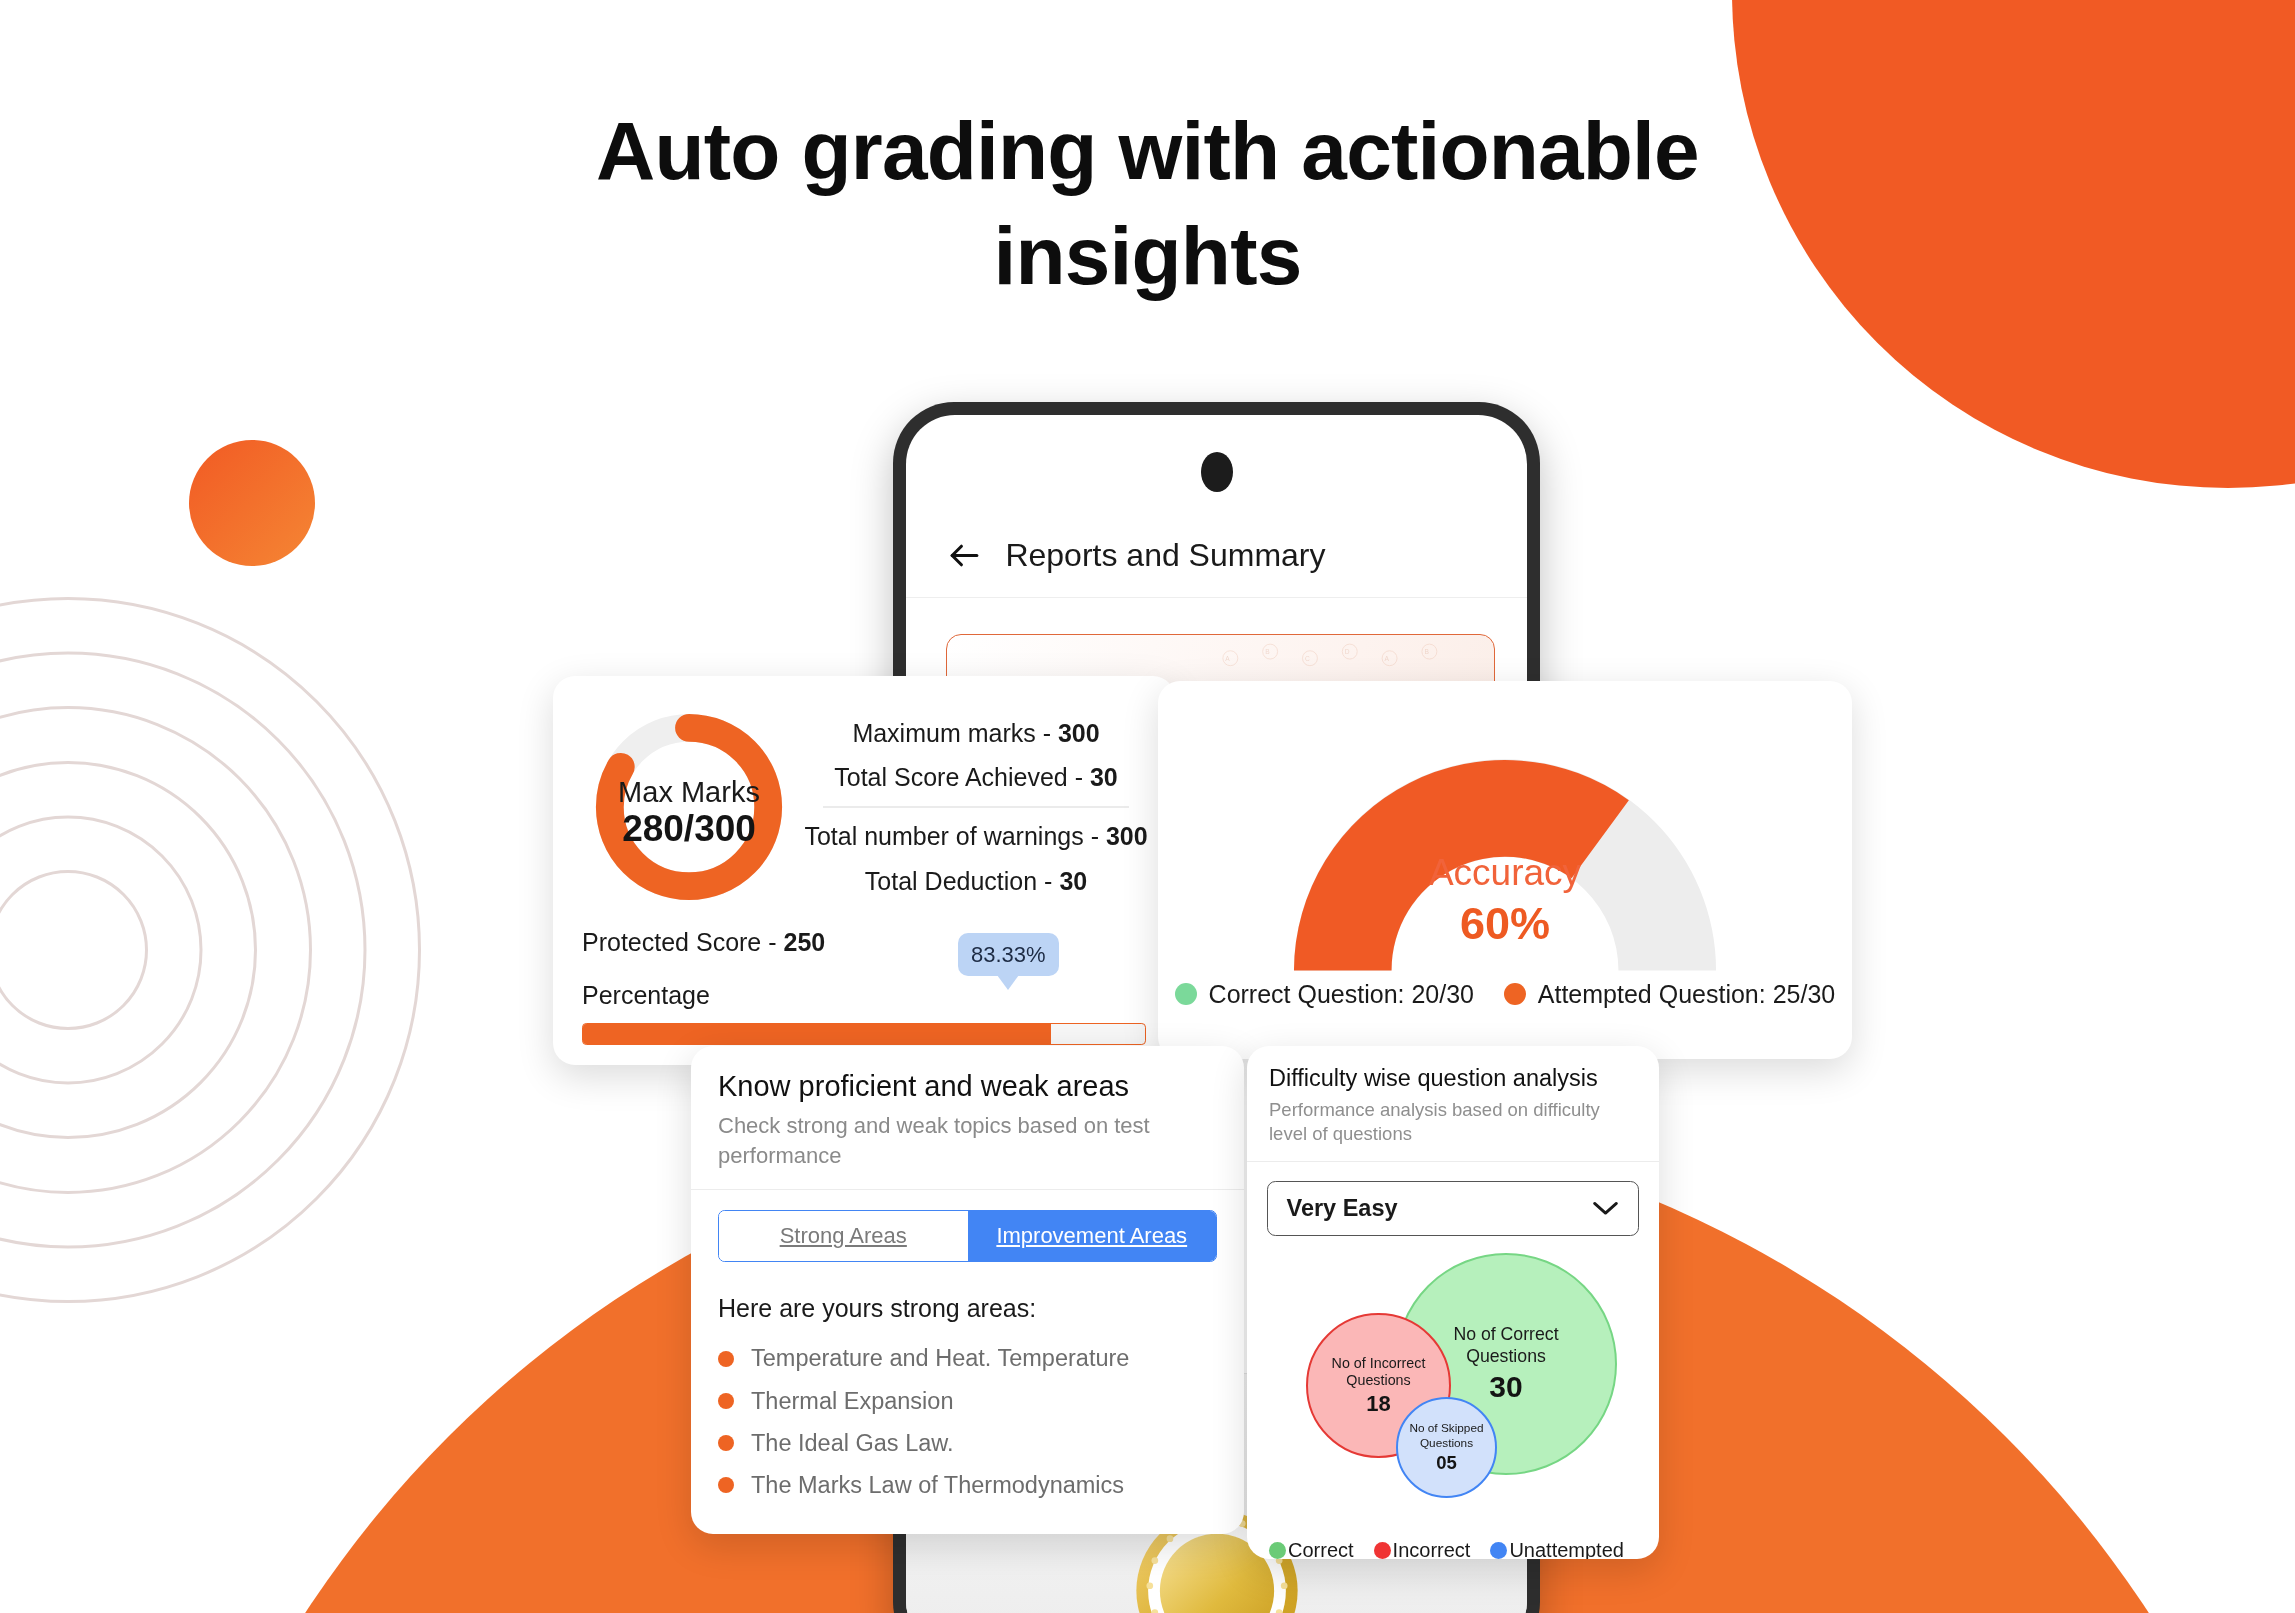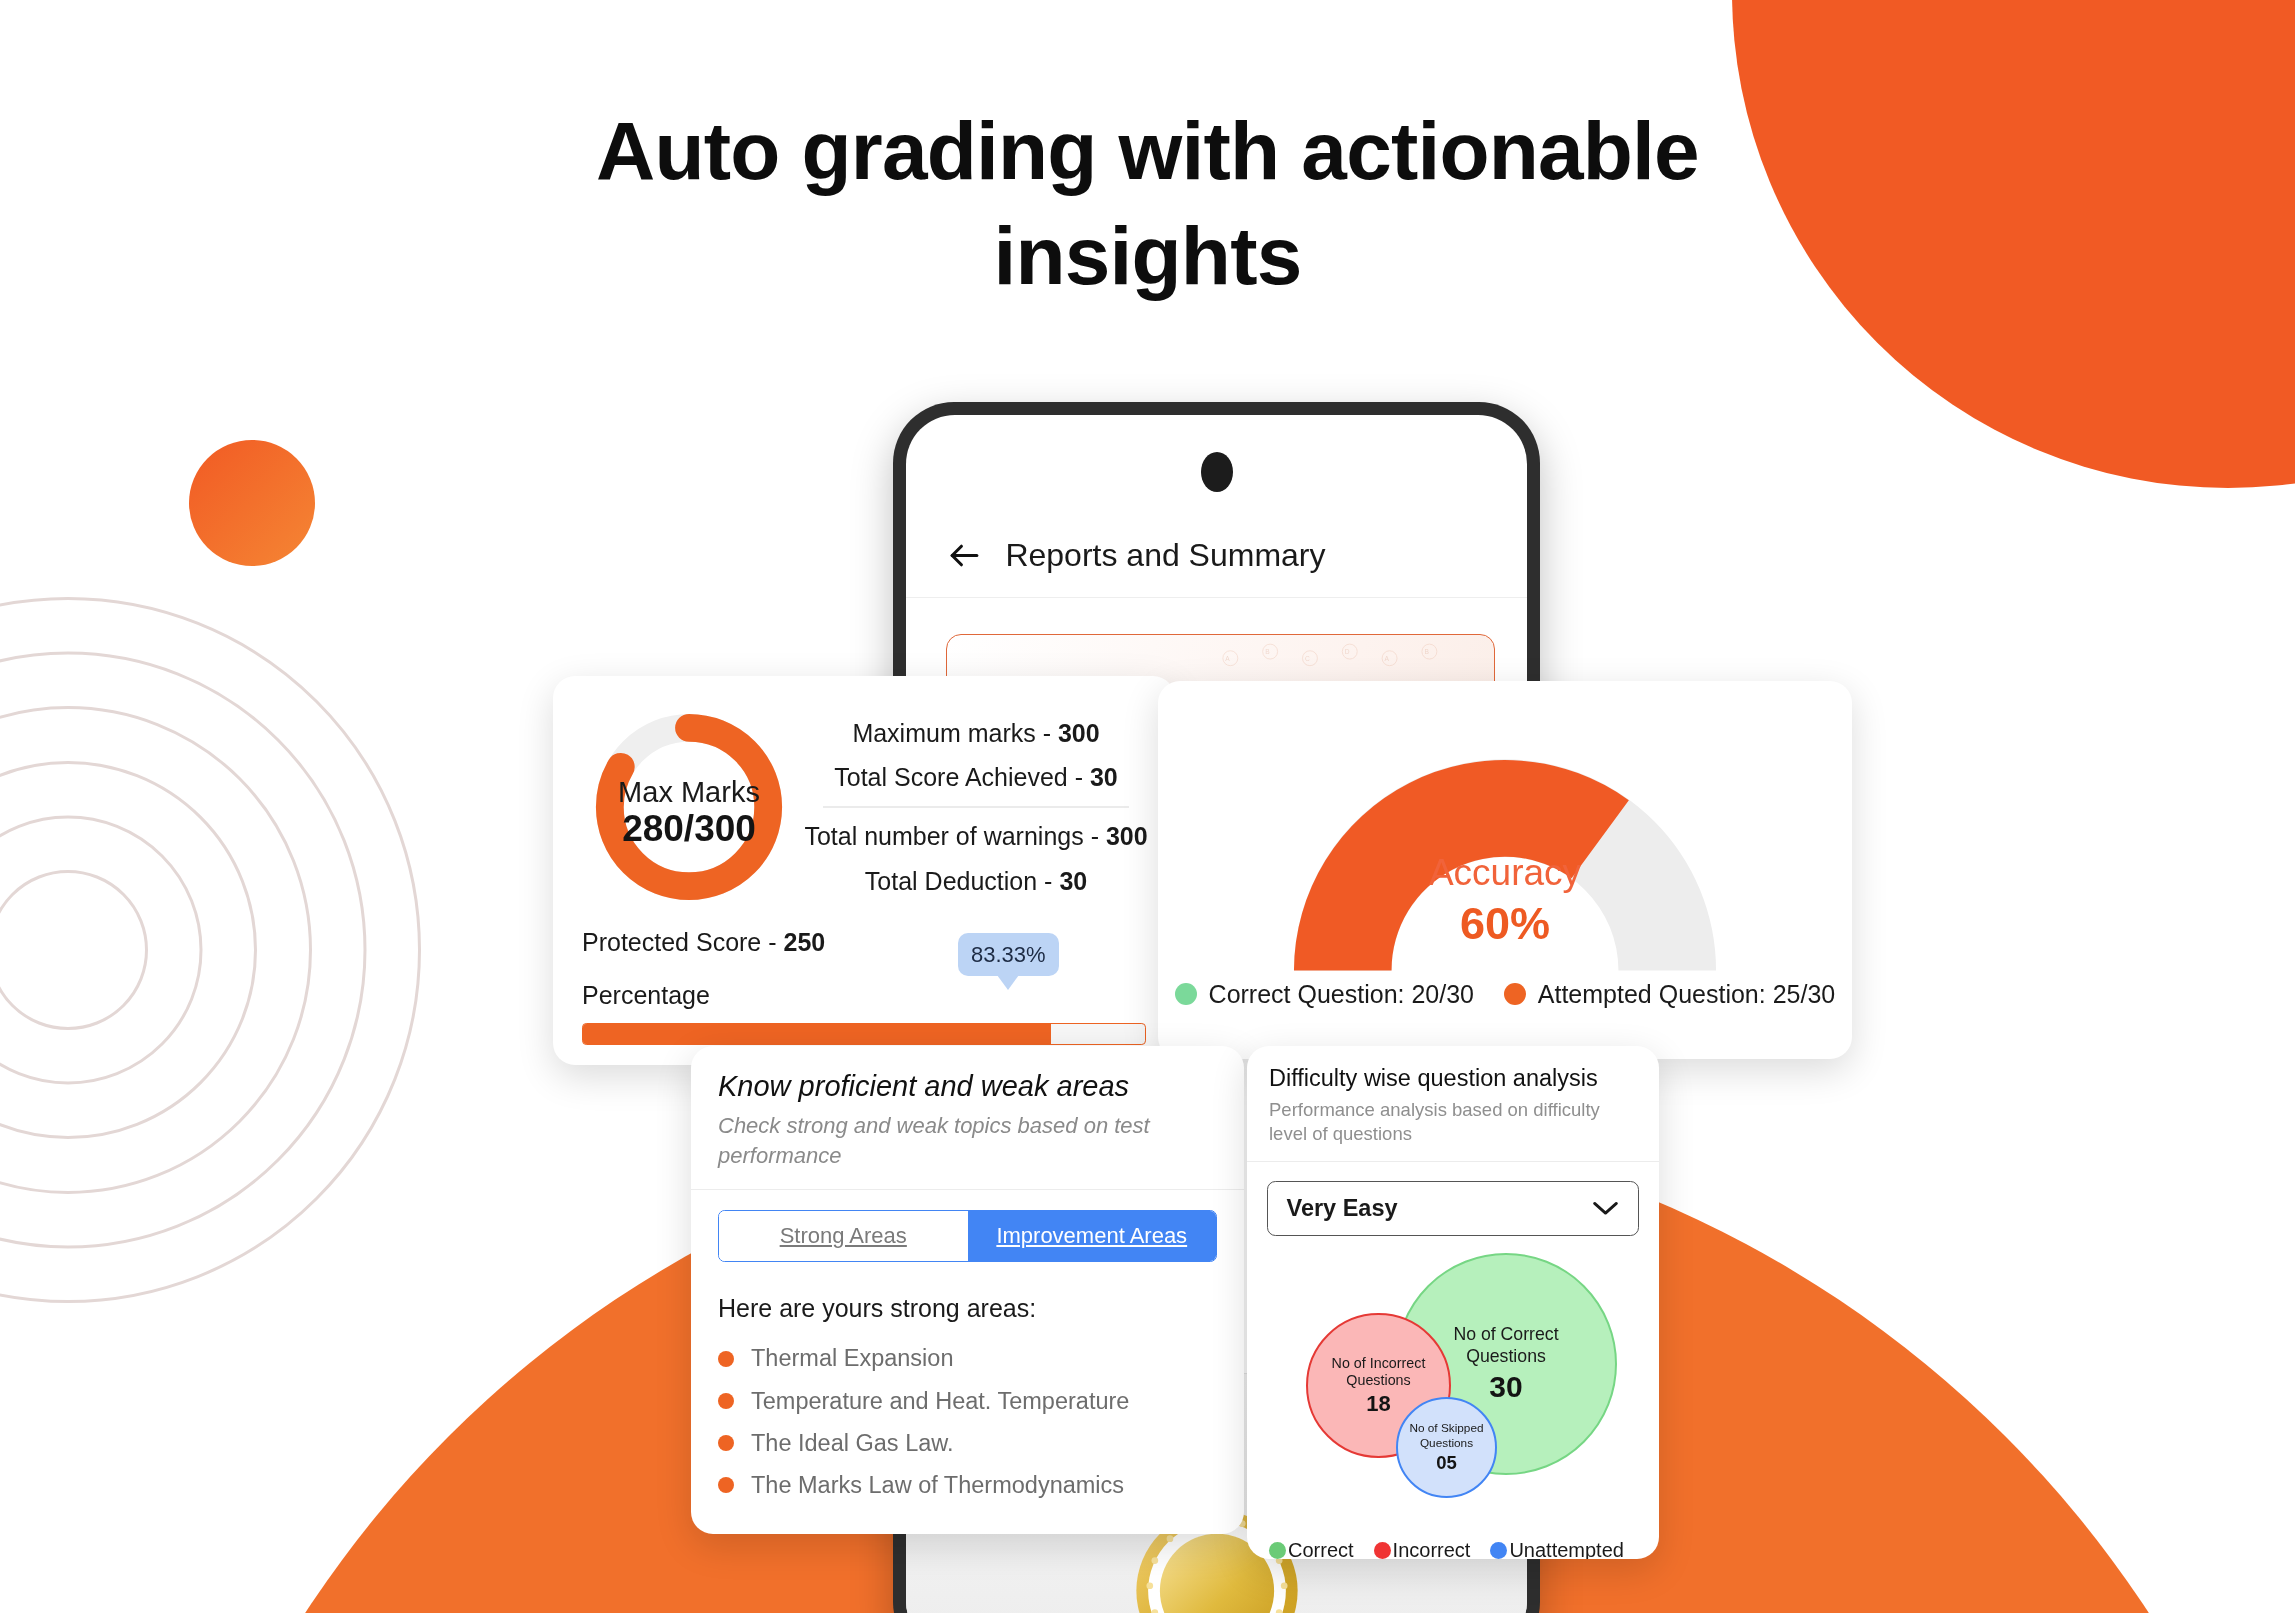--- a/index.html
+++ b/index.html
@@ -221,21 +221,21 @@
   .legend-item{display:flex;align-items:center;gap:11.8px;white-space:nowrap;}
   .legend-dot{width:22px;height:22px;border-radius:50%;flex:0 0 22px;}
   .legend-text{font-size:25px;color:#1a1a1a;}
 
   
   #card-areas{
     left:691px; top:1046px;
     width:553px; height:488px;
     overflow:hidden;
   }
-  .areas-head{padding:23.5px 27px 18.5px 27px;border-bottom:0.8px solid #ececec;font-style:italic;}
+  .areas-head{padding:23.5px 27px 18.5px 27px;border-bottom:0.8px solid #ececec;}
   .areas-title{font-size:29px;color:#111;}
   .areas-sub{font-size:22px;color:#8a8a8a;margin-top:8.4px;line-height:1.35;}
   .areas-body{padding:20px 27px 0 27px;}
   .seg-ctl{
     display:flex;
     border:1.7px solid #4285F4;
     border-radius:6.7px;
     overflow:hidden;
     height:52px;
   }
@@ -485,25 +485,25 @@
     <div class="areas-sub">Check strong and weak topics based on test performance</div>
   </div>
   <div class="areas-body">
     <div class="seg-ctl">
       <div class="seg inactive">Strong Areas</div>
       <div class="seg active">Improvement Areas</div>
     </div>
     <div class="areas-lead">Here are yours strong areas:</div>
     <div class="area-item">
       <span class="area-bullet"></span>
-      <span class="area-text">Thermal Expansion</span>
+      <span class="area-text">Temperature and Heat. Temperature</span>
     </div>
     <div class="area-item">
       <span class="area-bullet"></span>
-      <span class="area-text">Temperature and Heat. Temperature</span>
+      <span class="area-text">Thermal Expansion</span>
     </div>
     <div class="area-item">
       <span class="area-bullet"></span>
       <span class="area-text">The Ideal Gas Law.</span>
     </div>
     <div class="area-item">
       <span class="area-bullet"></span>
       <span class="area-text">The Marks Law of Thermodynamics</span>
     </div>
   </div>

